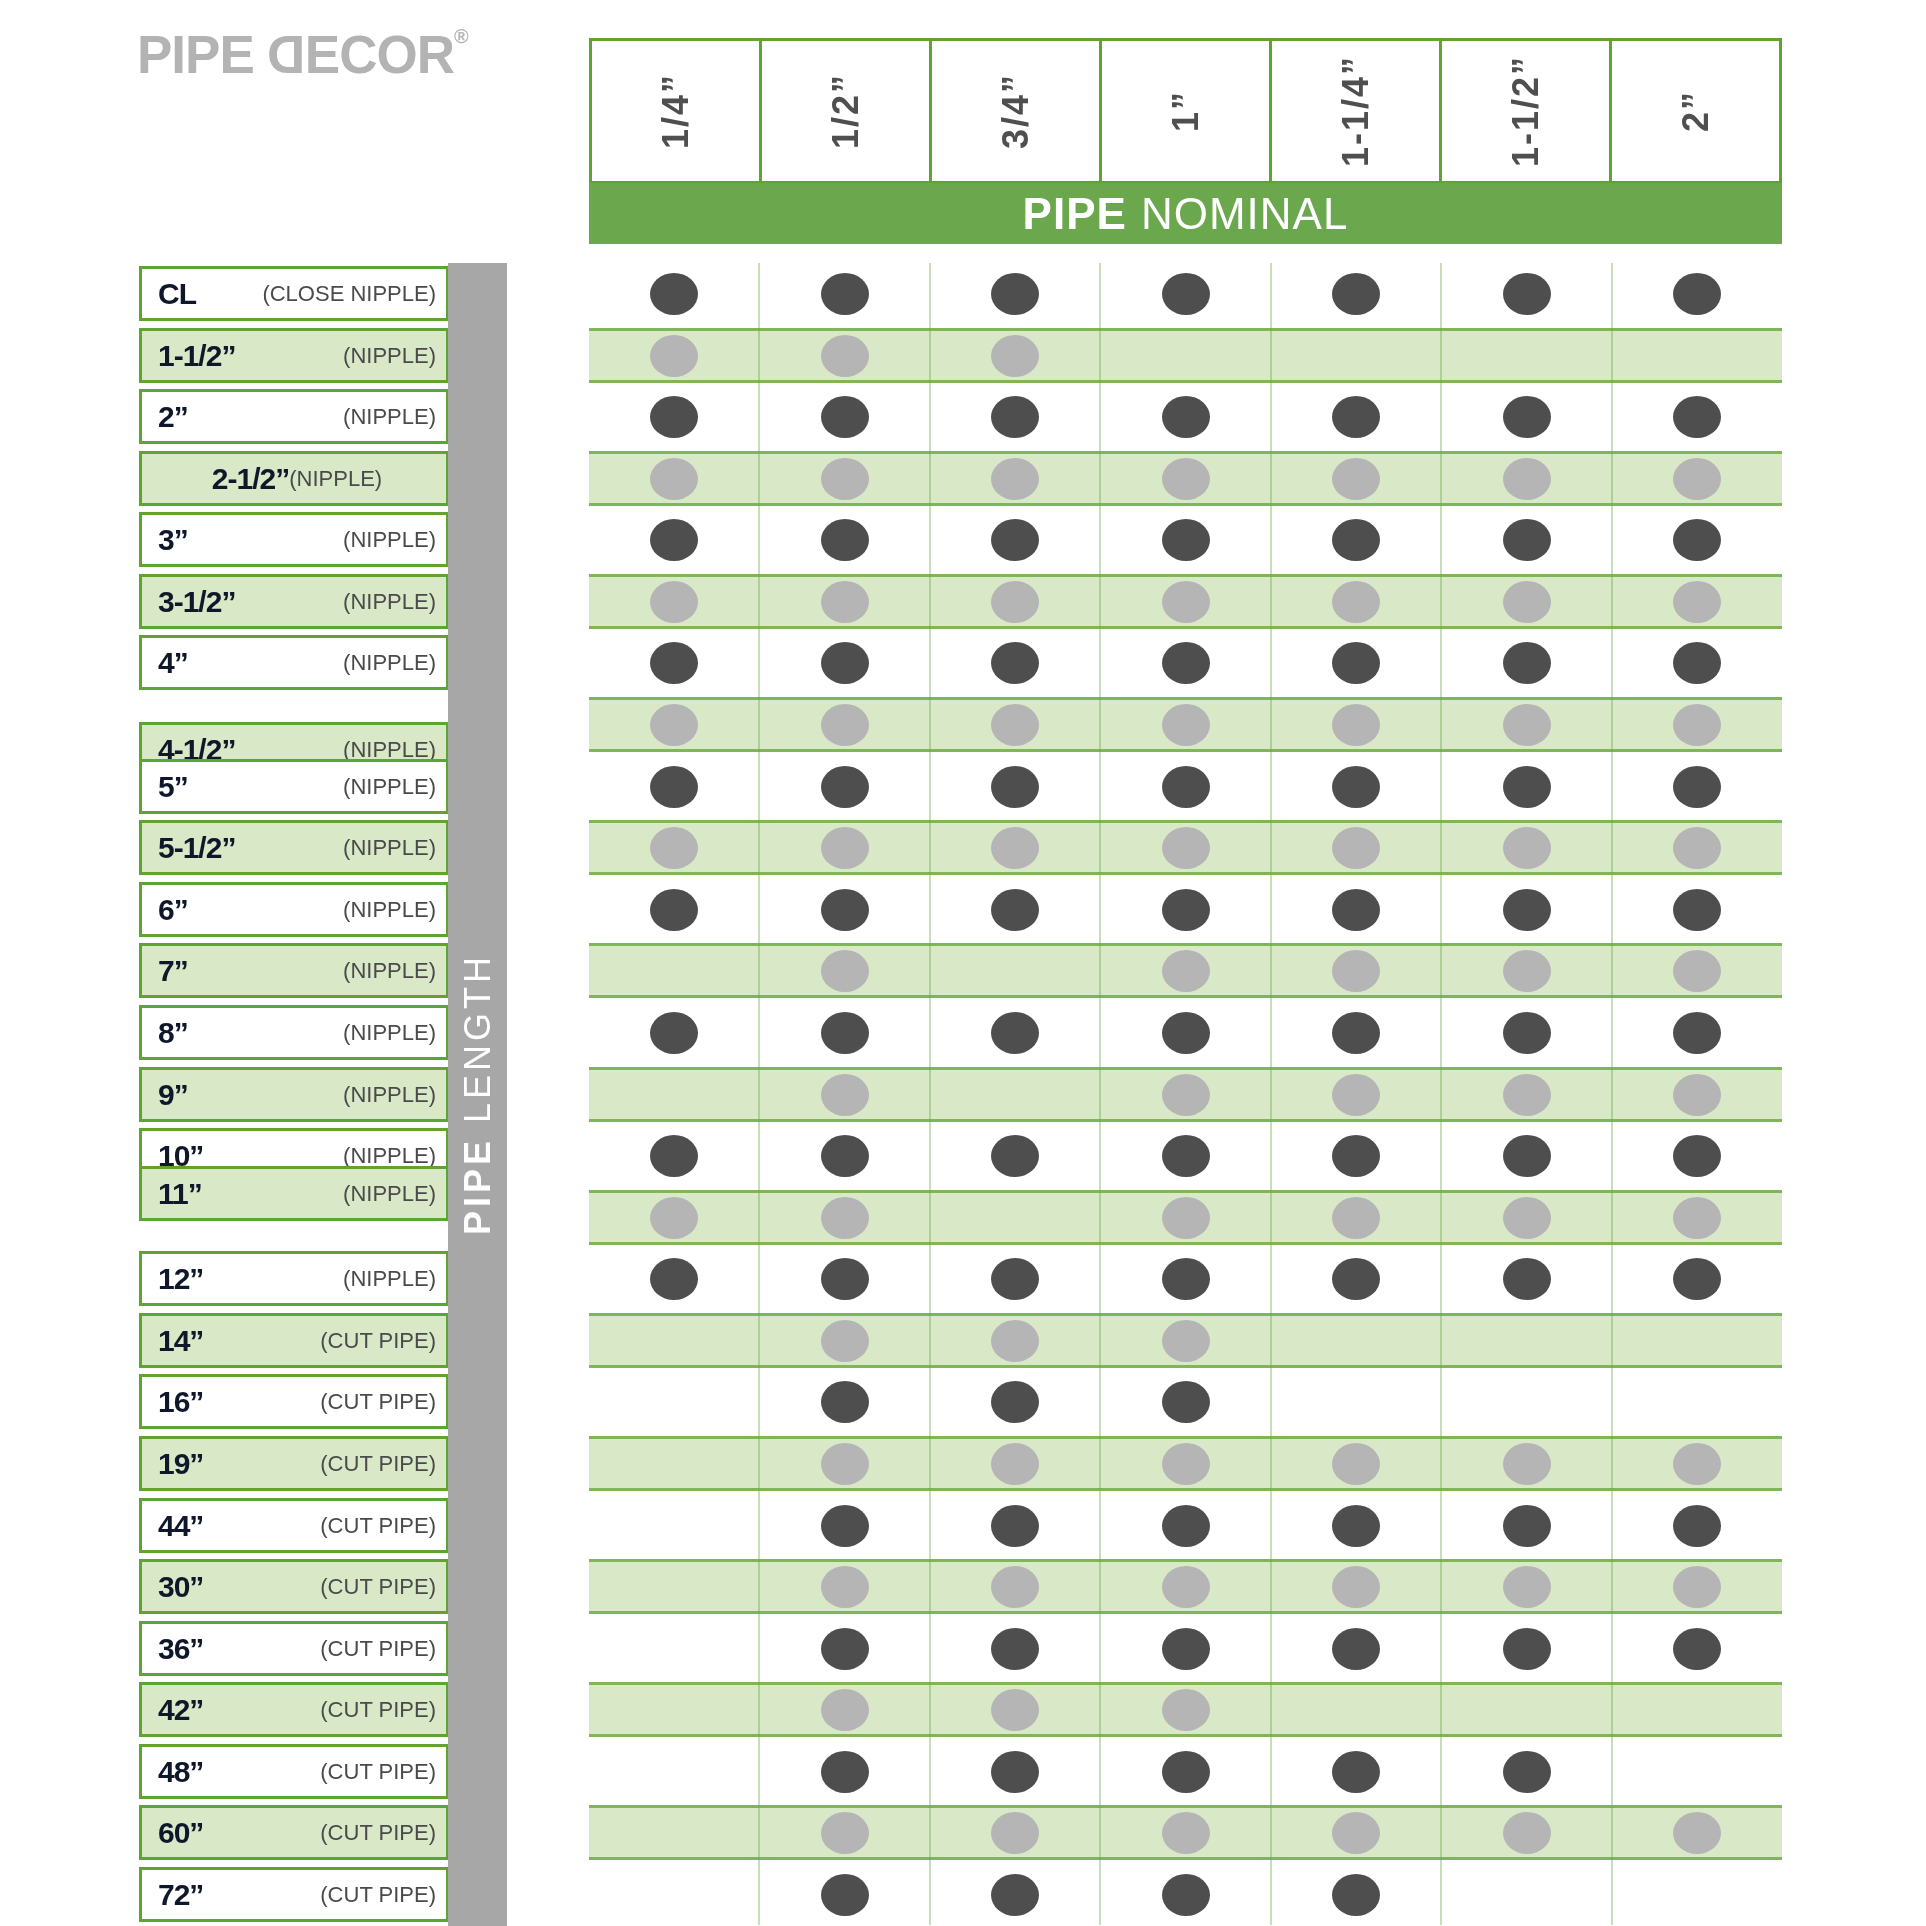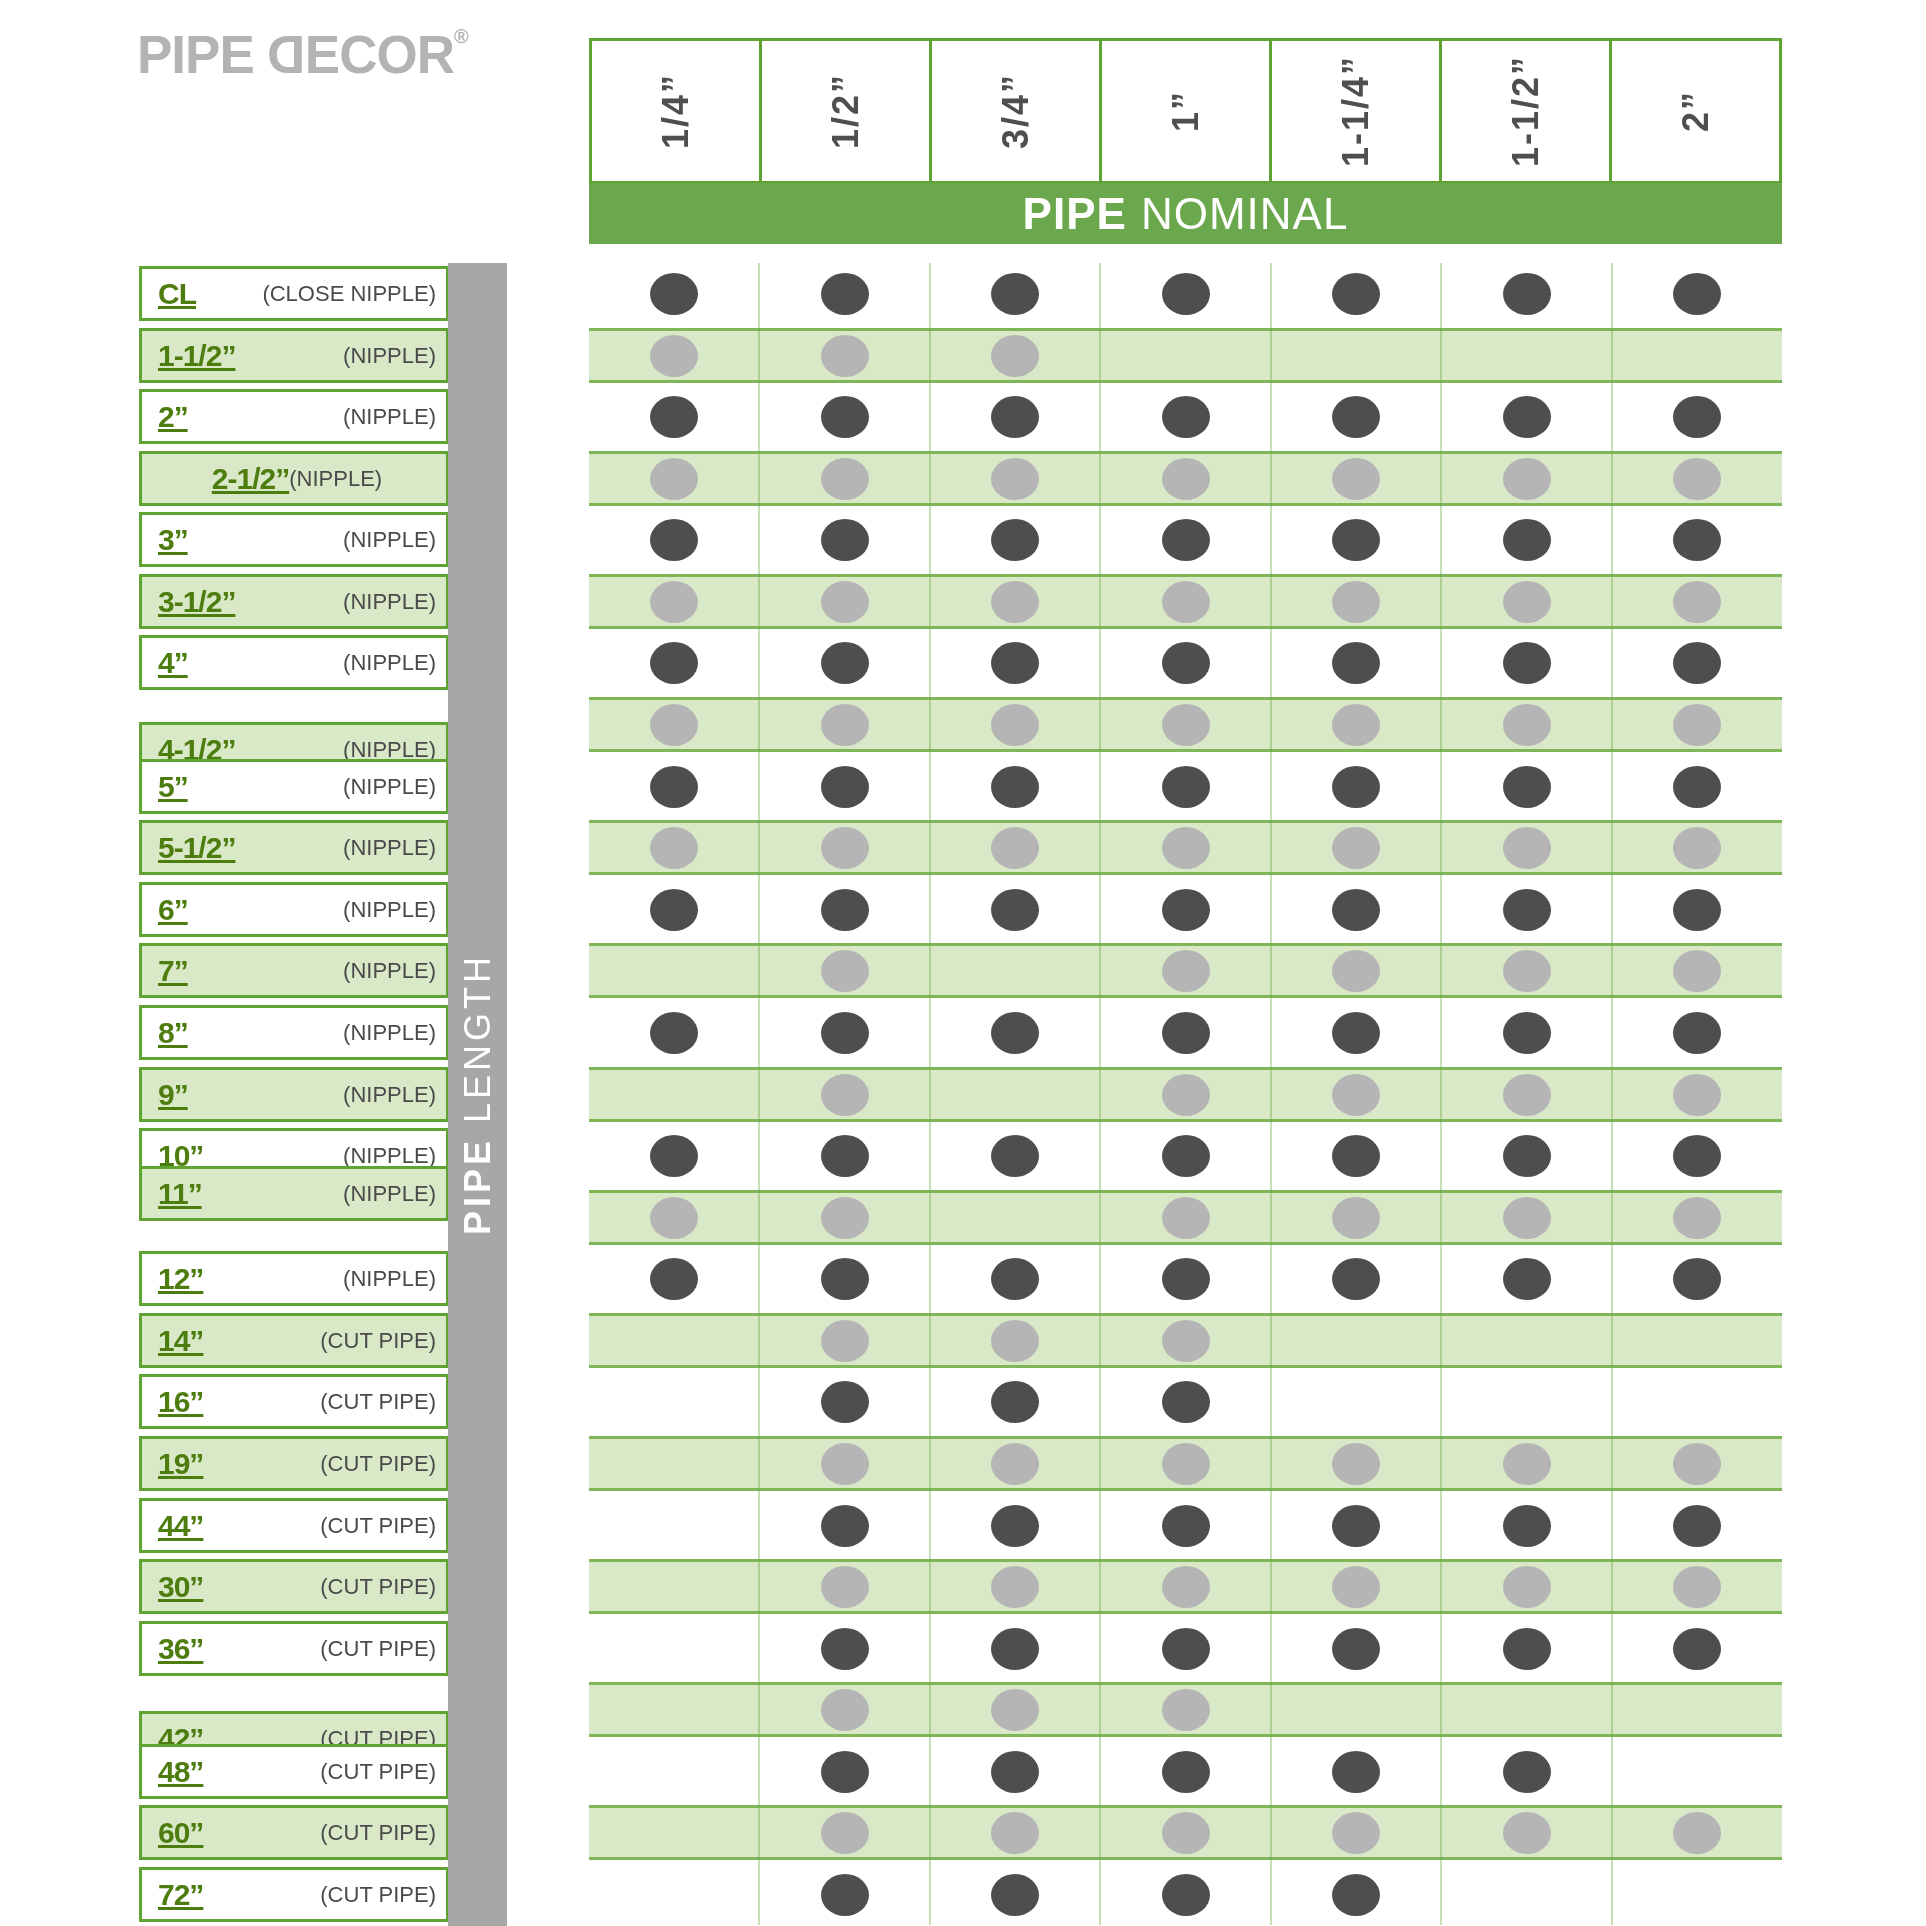--- a/index.html
+++ b/index.html
@@ -24,21 +24,21 @@
                display:flex;align-items:center;justify-content:center;color:#ffffff;
                font-size:44px;letter-spacing:1px;}
   .nominal-bar .bold{font-weight:bold;margin-right:14px;}
 
   
   .labels{position:absolute;left:139px;top:263px;width:310px;height:1663px;}
   .label-row{position:absolute;left:0;width:310px;height:55px;box-sizing:border-box;
              border:3px solid #5fa433;display:flex;align-items:center;justify-content:space-between;
              padding:0 10px 0 16px;background:#ffffff;}
   .label-row.green{background:#d9e9c8;}
-  .size-label{font-weight:bold;font-size:30px;color:#4d7c0f;letter-spacing:-1px;white-space:nowrap;text-decoration:underline;}
+  .size-label{font-weight:bold;font-size:30px;color:#0f172a;letter-spacing:-1px;white-space:nowrap;}
   .kind-label{font-size:22px;color:#4a4a4a;white-space:nowrap;}
 
   
   .length-bar{position:absolute;left:448px;top:263px;width:59px;height:1663px;background:#a7a7a7;
               display:flex;align-items:center;justify-content:center;}
   .length-text{writing-mode:vertical-rl;transform:rotate(180deg);color:#ffffff;font-size:36px;
                letter-spacing:4px;white-space:nowrap;}
   .length-text .bold{font-weight:bold;}
 
   
@@ -176,21 +176,21 @@
         <span class="kind-label">(CUT PIPE)</span>
       </div>
       <div class="label-row green" style="top: 1296px;">
         <span class="size-label">30”</span>
         <span class="kind-label">(CUT PIPE)</span>
       </div>
       <div class="label-row" style="top: 1358px;">
         <span class="size-label">36”</span>
         <span class="kind-label">(CUT PIPE)</span>
       </div>
-      <div class="label-row green" style="top: 1448px;">
+      <div class="label-row green" style="top: 1419px;">
         <span class="size-label">42”</span>
         <span class="kind-label">(CUT PIPE)</span>
       </div>
       <div class="label-row" style="top: 1481px;">
         <span class="size-label">48”</span>
         <span class="kind-label">(CUT PIPE)</span>
       </div>
       <div class="label-row green" style="top: 1542px;">
         <span class="size-label">60”</span>
         <span class="kind-label">(CUT PIPE)</span>

